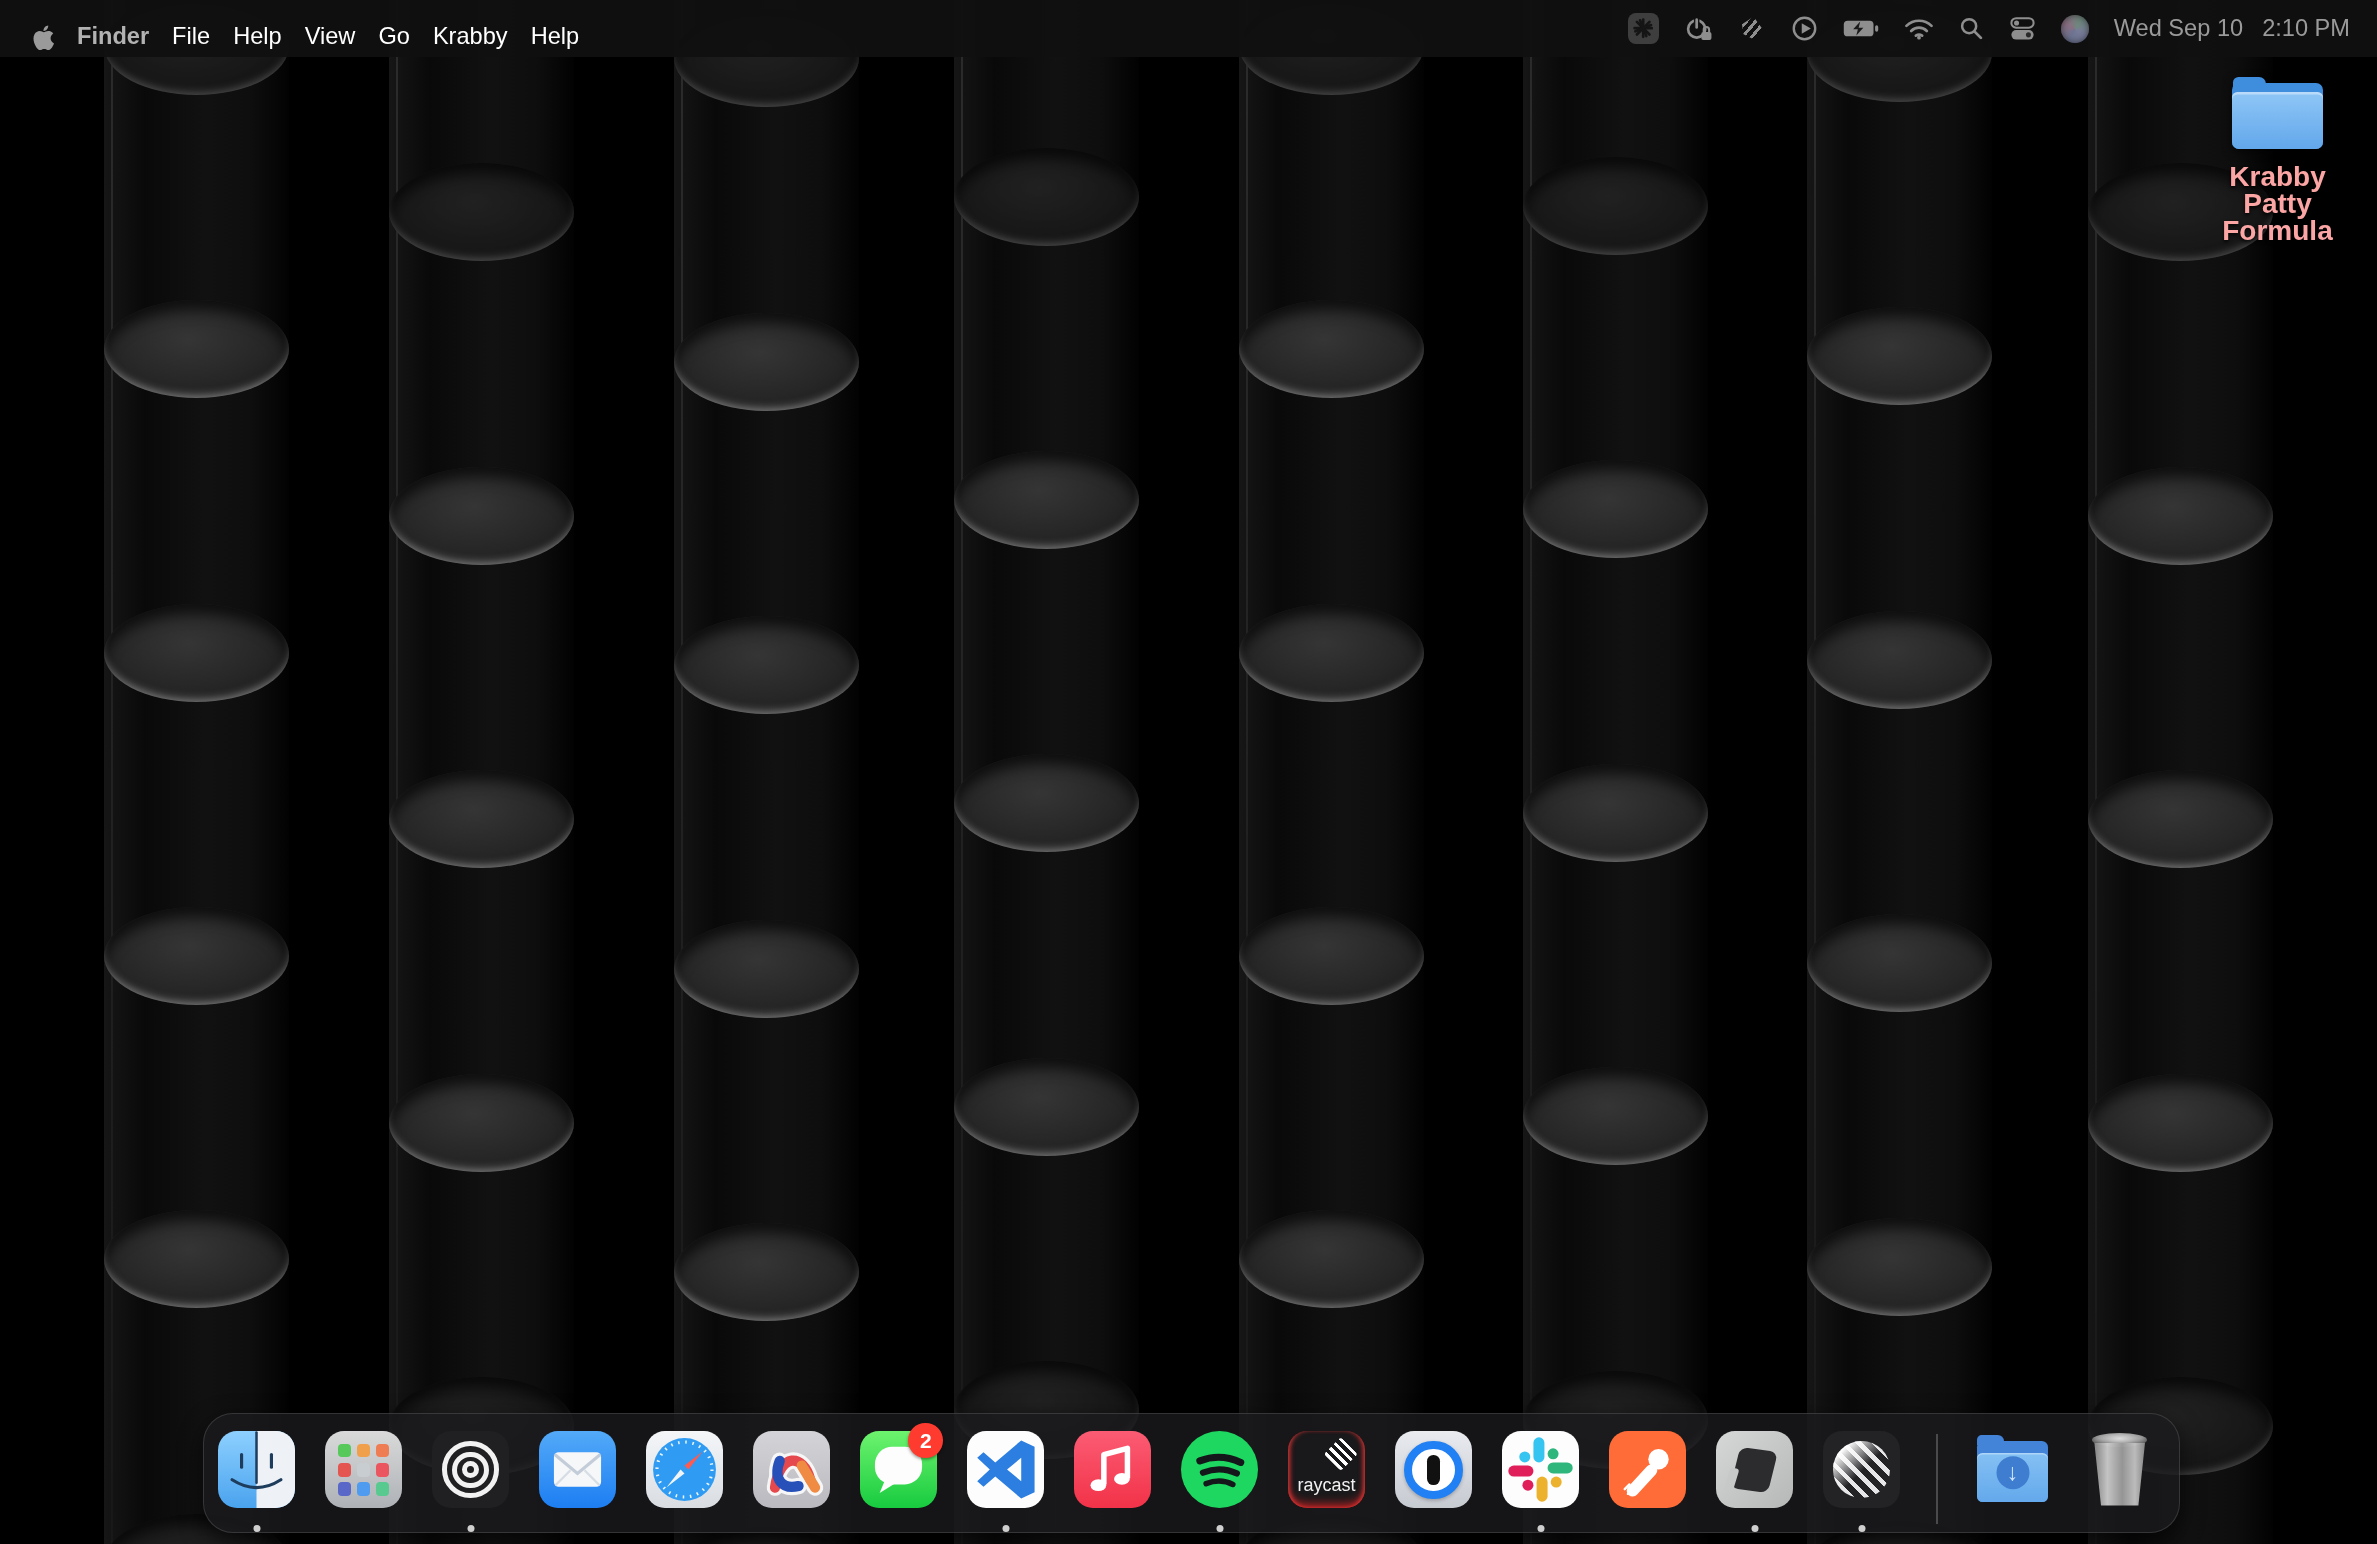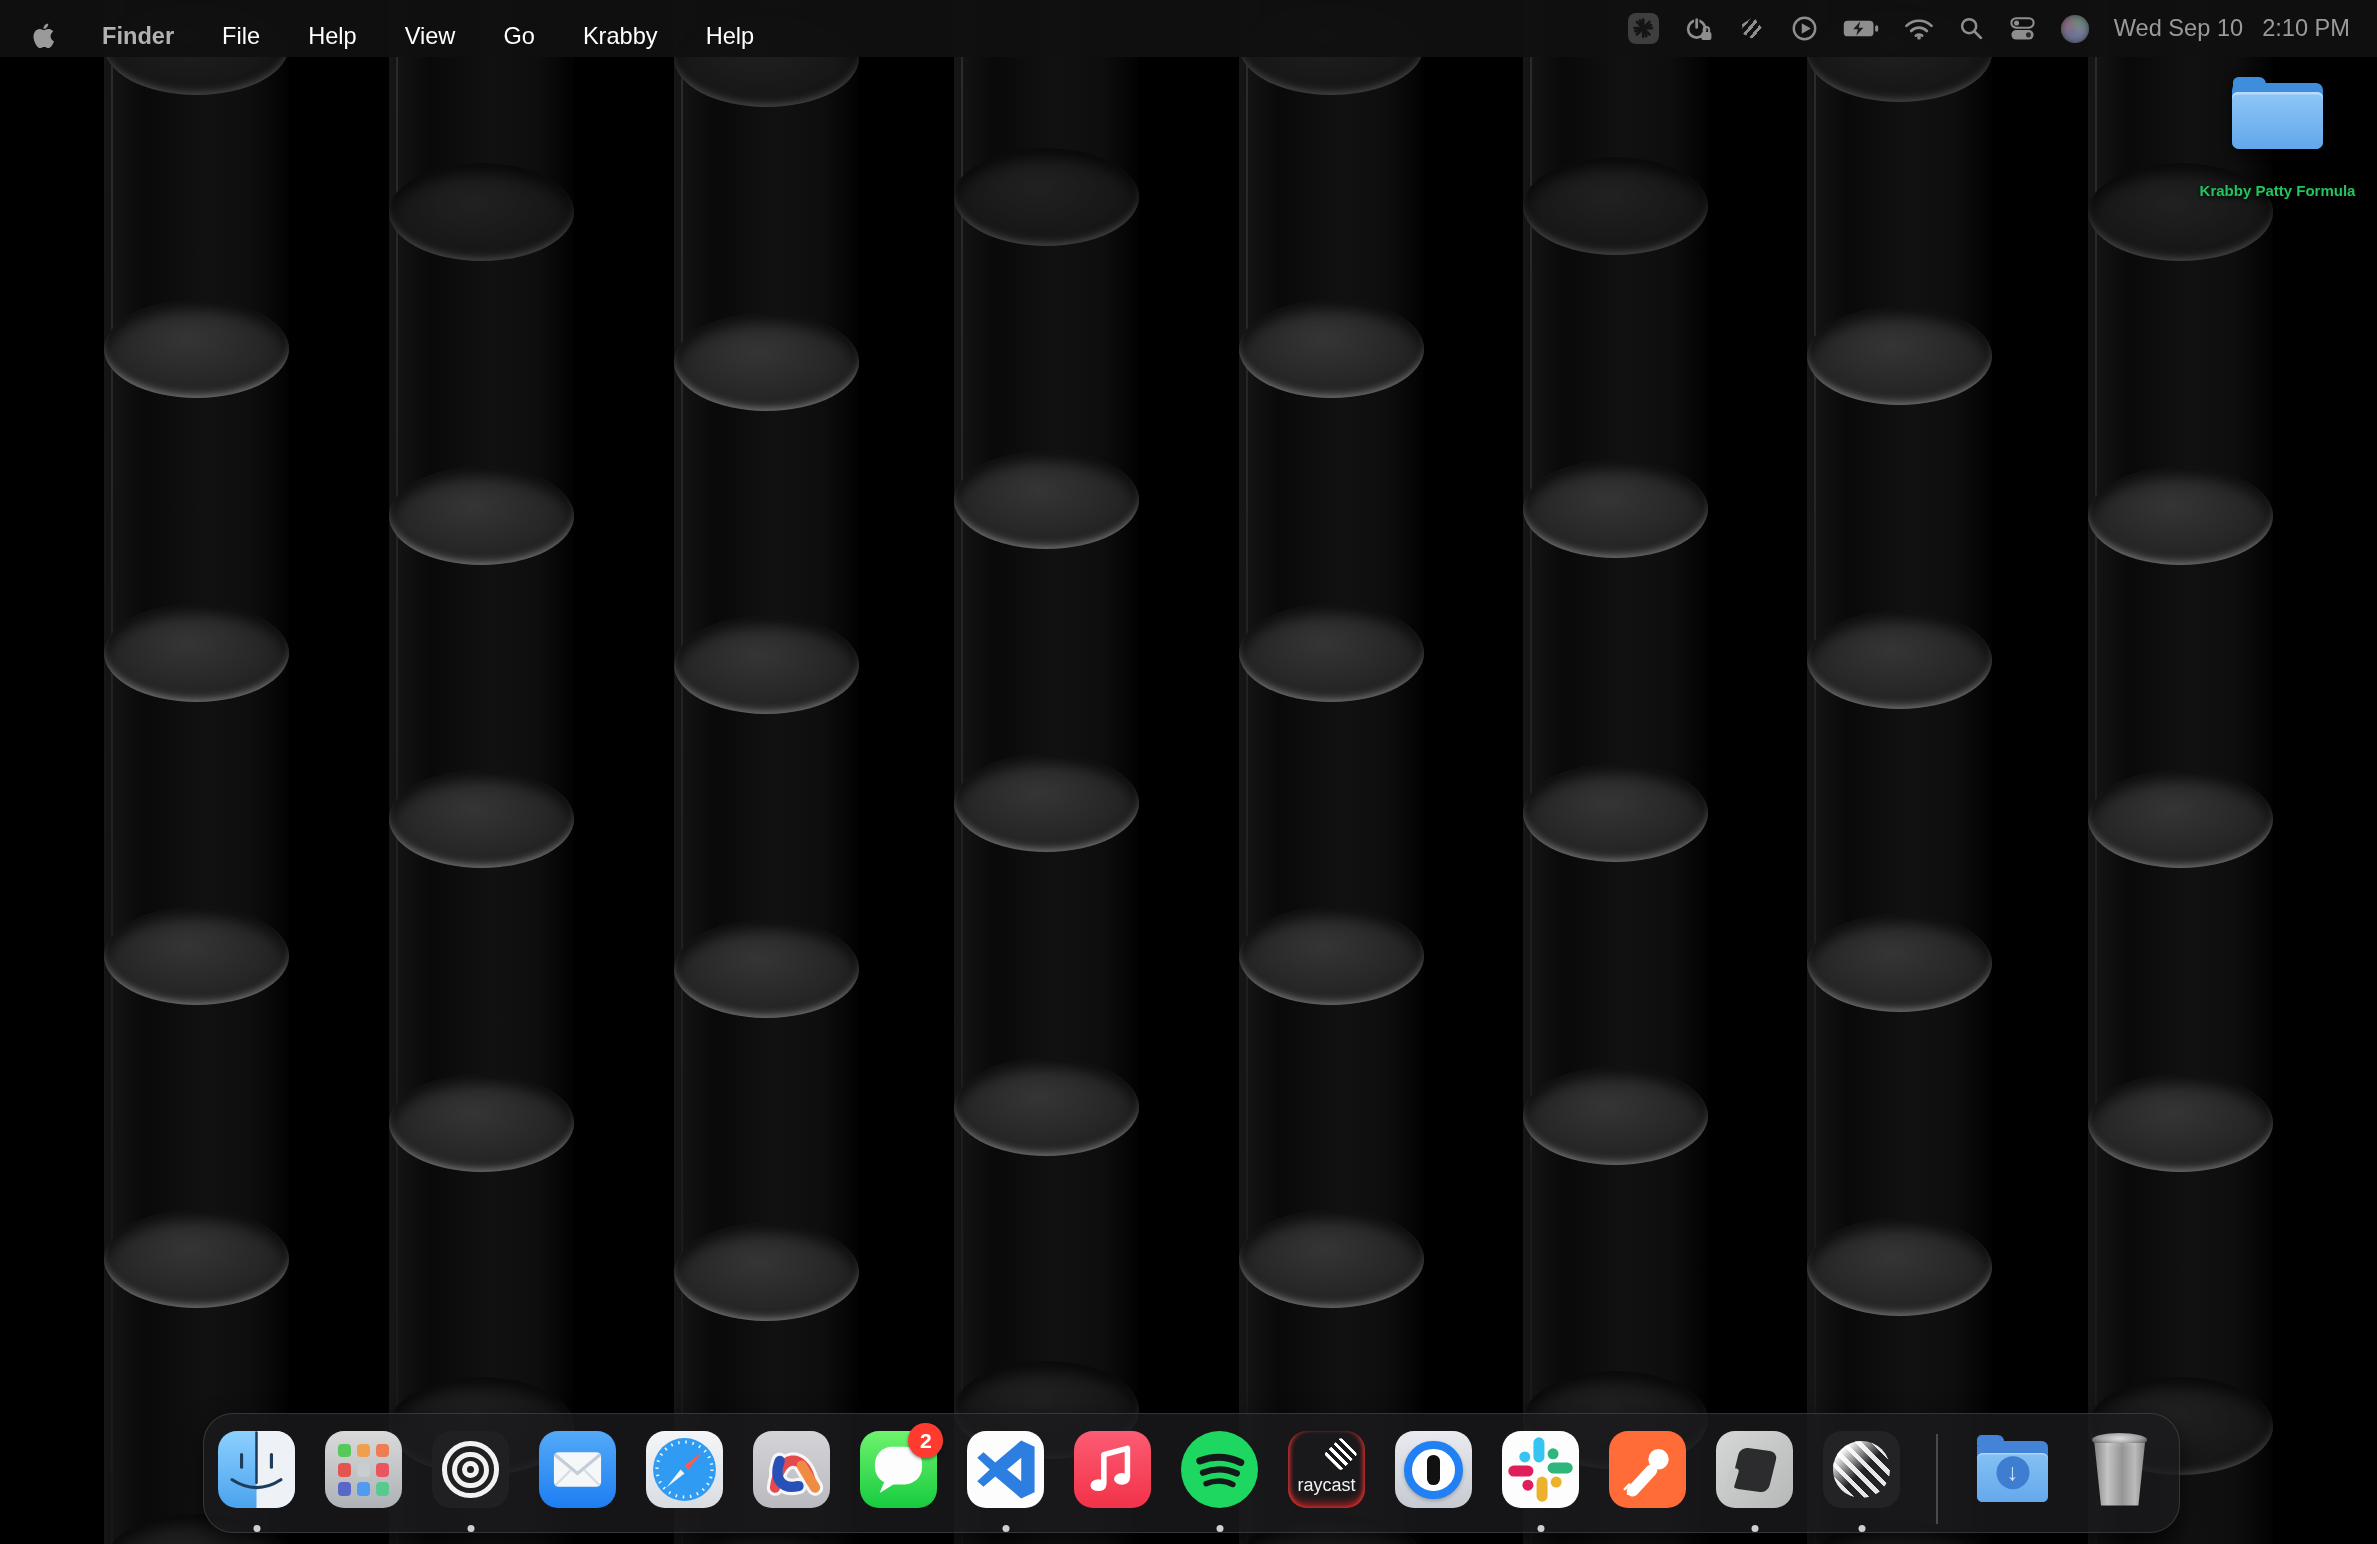--- a/index.html
+++ b/index.html
@@ -21,21 +21,21 @@
     background:radial-gradient(ellipse at 46% 40%, #353535, #262626 55%, #161616 100%);
     box-shadow: inset 0 -5.5px 8.6px -3.1px rgba(255,255,255,.42),
                 inset 0 9.4px 14px rgba(0,0,0,.65);
   }
   .wp-cap.dim { filter:brightness(.62); }
 
   
   .menubar { position:absolute; top:0; left:0; right:0; height:57px; z-index:30;
     background:rgba(16,16,16,.94); display:flex; align-items:center;
     justify-content:space-between; padding:0 27px 0 33px; color:#a6a6a6; font-size:23.6px; }
-  .mb-left { display:flex; align-items:flex-start; gap:48px;margin-top:16px; }
+  .mb-left { display:flex; align-items:flex-end; gap:23px;margin-top:16px; }
   .mb-left .apple-wrap { display:flex; align-items:center; }
   .mb-app { font-weight:bold; color:#b2b2b2; }
   .mb-item { color:#ffffff; }
   .mb-right { display:flex; align-items:center; gap:25px; color:#8e8e8e; }
   .mb-right svg { display:block; }
   .st-starburst { width:31px; height:31px; border-radius:7.9px; background:#3e3e3e;
      display:flex; align-items:center; justify-content:center; }
   .st-stripetag { width:27px; height:23.6px;
      clip-path:polygon(12% 32%, 55% 0%, 88% 52%, 62% 100%, 18% 74%);
      background:repeating-linear-gradient(130deg, #8e8e8e 0 3.1px, transparent 3.1px 7px); }
@@ -49,21 +49,21 @@
   .kp-folder { width:96px; height:79px; position:relative; margin:0 auto;
      filter:drop-shadow(0 3.1px 4.7px rgba(0,0,0,.55)); }
   .folder-back { position:absolute; left:2.4px; right:2.4px; top:7.9px; bottom:4.7px;
      border-radius:7px; background:#3f8ede; }
   .folder-back::before { content:''; position:absolute; top:-6.3px; left:1.6px; width:33px;
      height:11px; background:#3f8ede; border-radius:5.5px 7px 0 0; }
   .folder-front { position:absolute; left:2.4px; right:2.4px; bottom:4.7px; height:57px;
      border-radius:5.5px 5.5px 7px 7px;
      background:linear-gradient(180deg, #8fc6f6, #62a7eb);
      box-shadow:inset 0 2.4px 0 rgba(255,255,255,.38); }
-  .folder-label { margin-top:23px; color:#22c55e; font-weight:bold; font-size:15px;
+  .folder-label { margin-top:9px; color:#fca5a5; font-weight:bold; font-size:28px;
      line-height:27px; text-shadow:0 1.6px 3.9px rgba(0,0,0,.9); }
 
   
   .dock { position:absolute; left:203px; top:1413px; width:1977px; height:120px; z-index:20;
      background:rgba(27,27,29,.78); border:0.8px solid rgba(255,255,255,.13);
      border-radius:30px; display:flex; align-items:flex-start;
      padding:17.3px 19px 0 14px; gap:30px;
      box-shadow:0 7.9px 23.6px rgba(0,0,0,.6); }
   .dock-item { position:relative; width:77px; height:77px; flex:none; }
   .app-icon { width:77px; height:77px; border-radius:19px; position:relative; overflow:hidden; }

